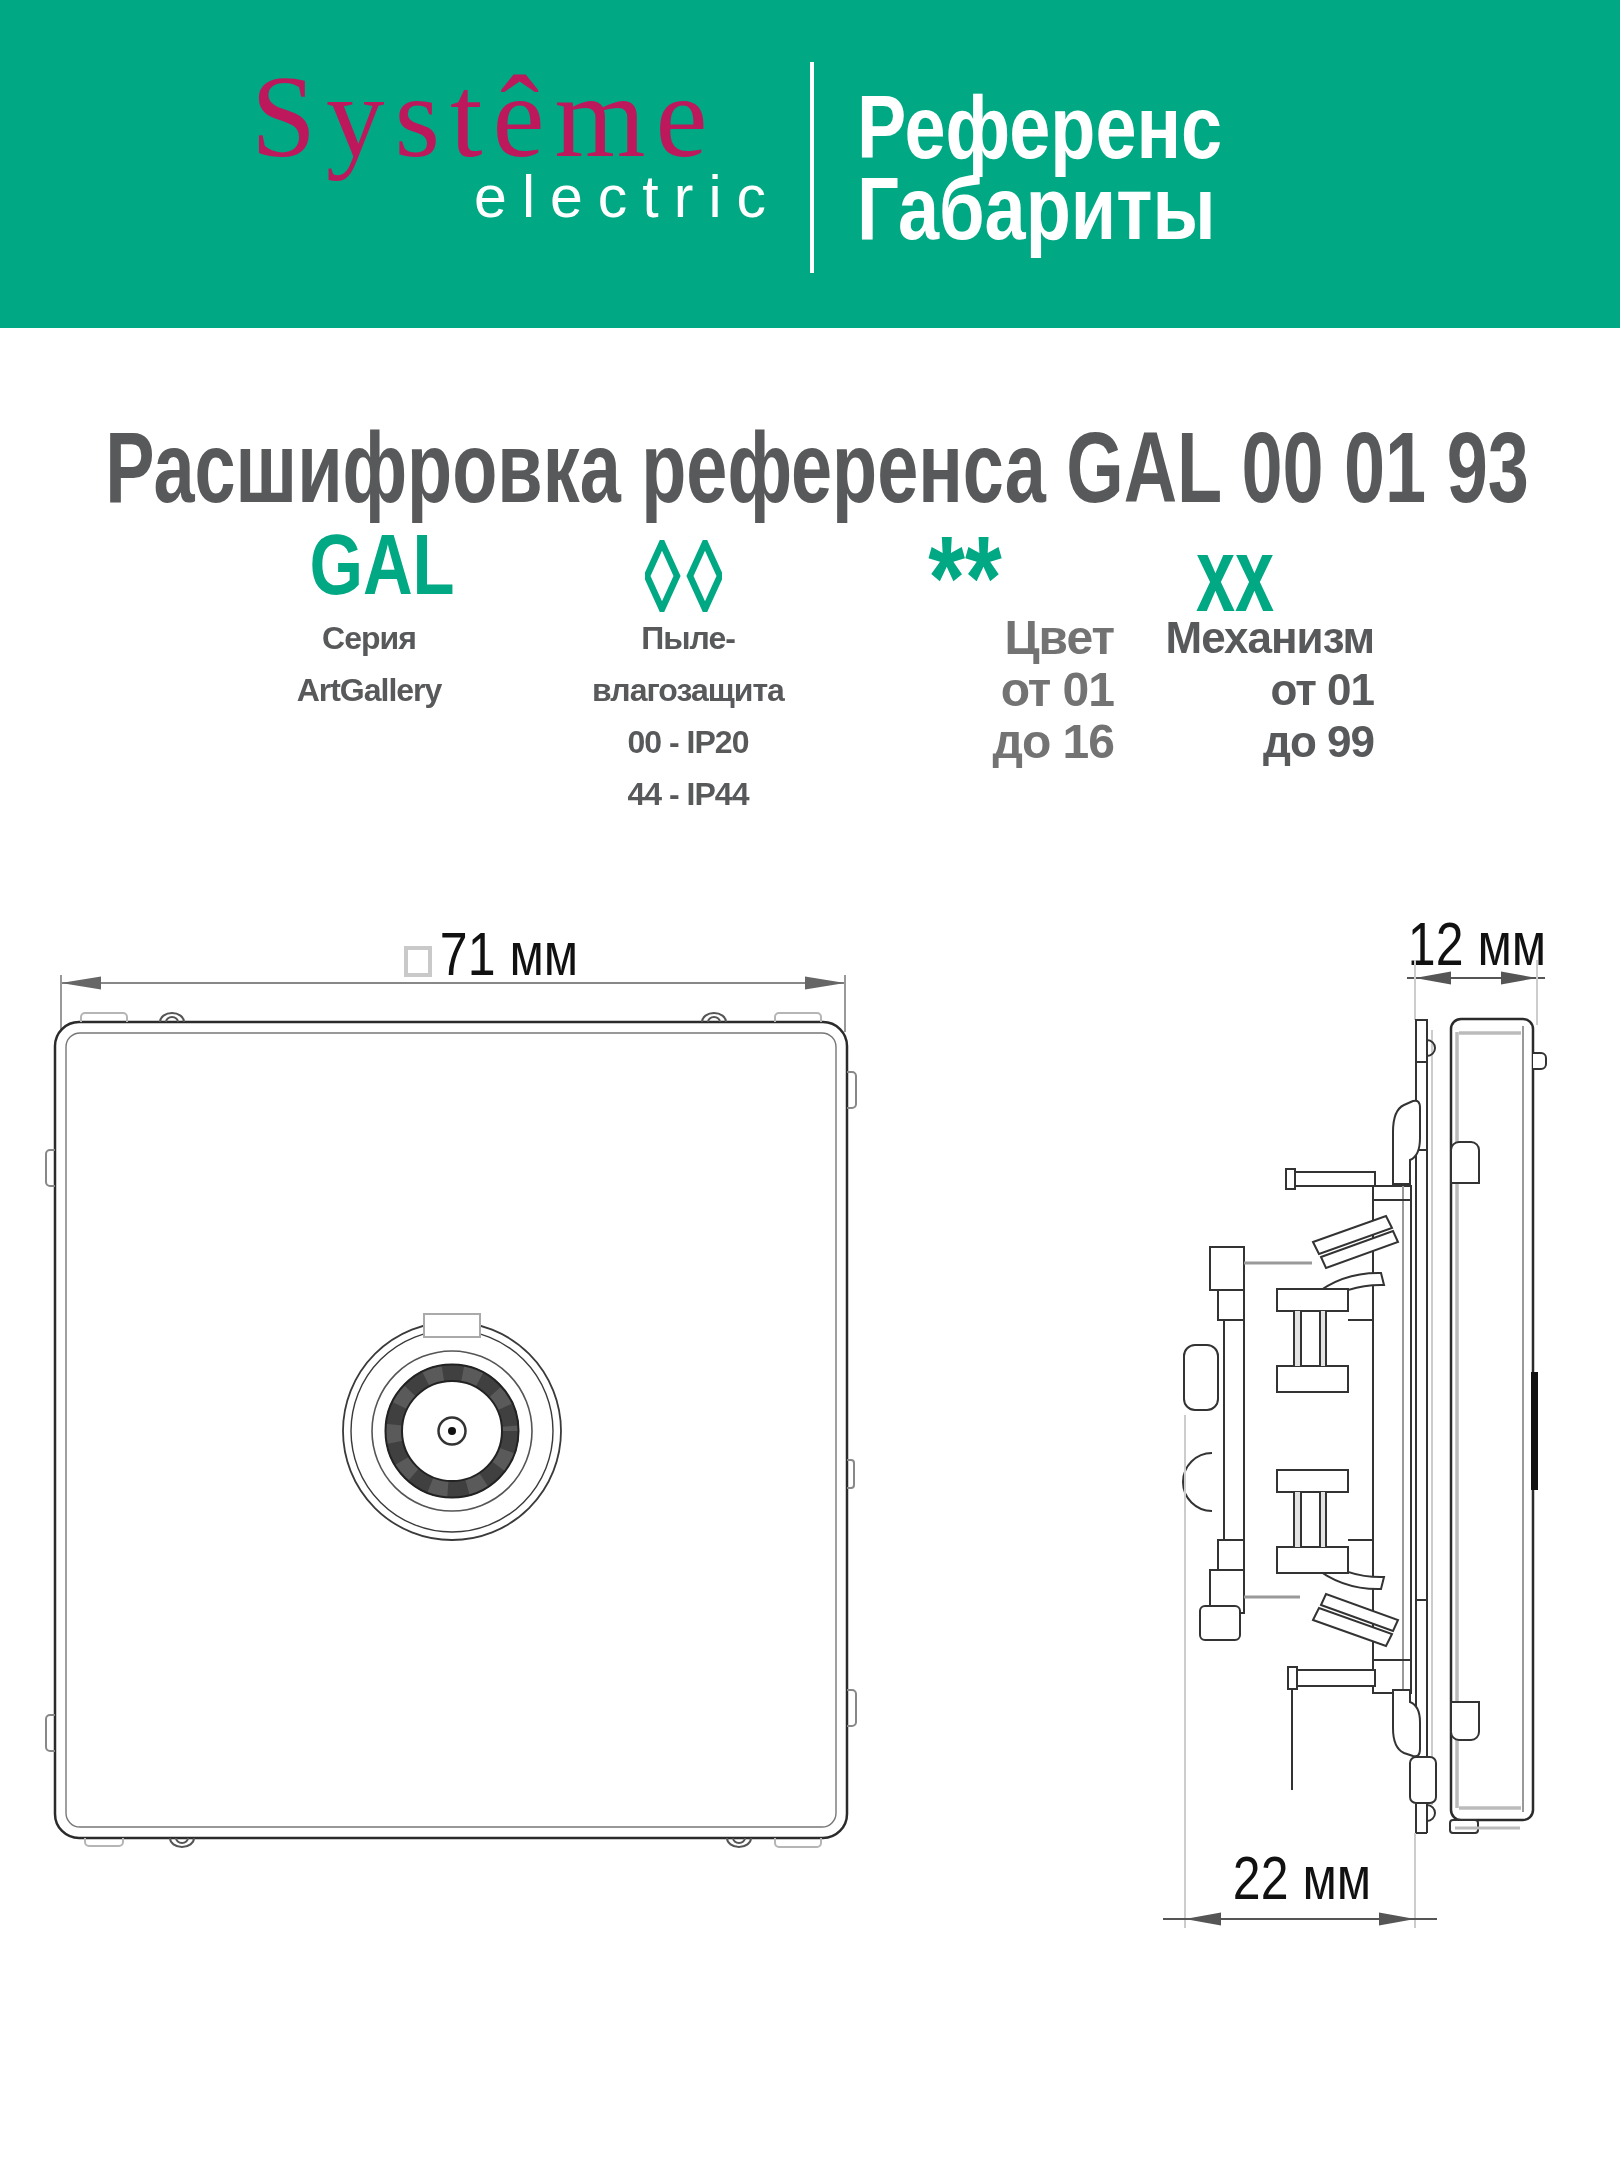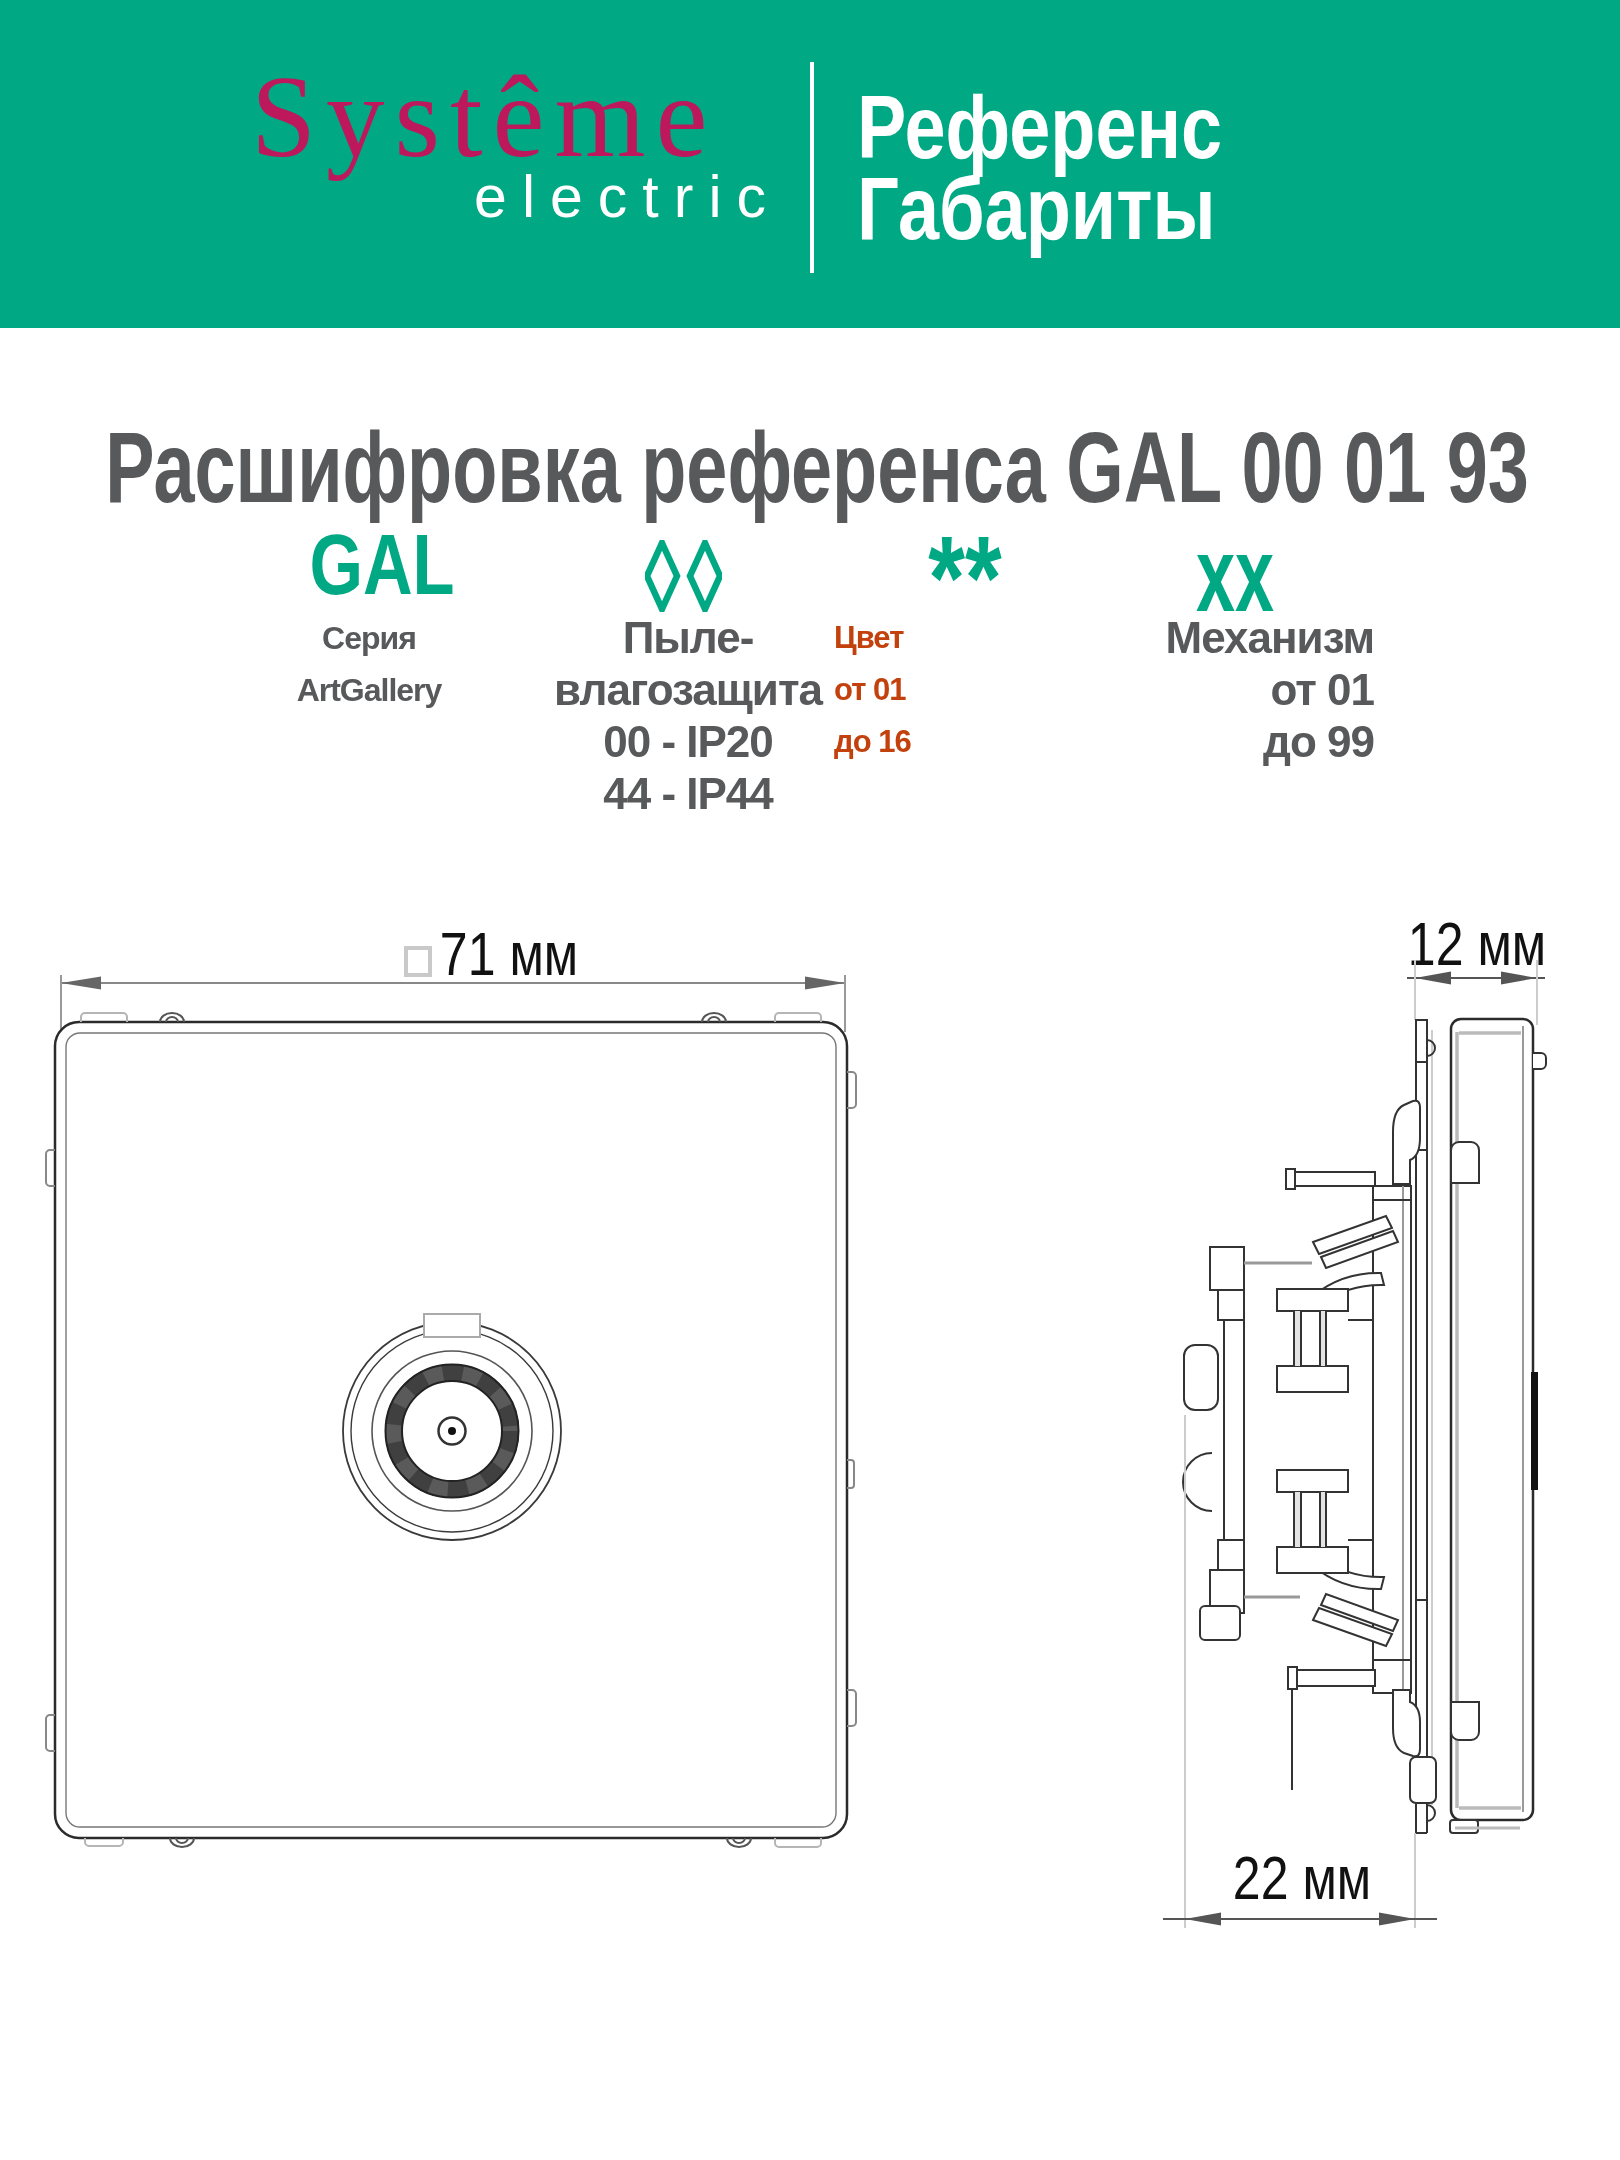--- a/index.html
+++ b/index.html
@@ -28,23 +28,23 @@
   <path d="M17 3 L32 36 L17 69 L2 36 Z" stroke="#00A884" stroke-width="6.5"></path>
   <path d="M60 3 L75 36 L60 69 L45 36 Z" stroke="#00A884" stroke-width="6.5"></path>
 </svg>
 
 <div class="abs" style="left:825px;top:519px;width:280px;text-align:center;color:#00A884;font-weight:bold;font-size:118px;line-height:118px;transform:scaleX(0.80);transform-origin:140px 0;">**</div>
 
 <div class="abs" style="left:1095px;top:537px;width:280px;text-align:center;color:#00A884;font-weight:bold;font-size:90px;line-height:90px;transform:scale(0.78,1.17);transform-origin:140px 100%;">xx</div>
 
 <div class="abs" style="left:229px;top:612px;width:280px;text-align:center;color:#58595B;font-weight:bold;font-size:32px;line-height:52px;letter-spacing:-1px;">Серия<br>ArtGallery</div>
 
-<div class="abs" style="left:548px;top:612px;width:280px;text-align:center;color:#58595B;font-weight:bold;font-size:44px;line-height:52px;letter-spacing:-1px;">Пыле-<br>влагозащита<br>00 - IP20<br>44 - IP44</div>
-
-<div class="abs" style="left:834px;top:612px;width:280px;text-align:left;color:#c2410c;font-weight:bold;font-size:31px;line-height:52px;letter-spacing:-1px;">Цвет<br>от 01<br>до 16</div>
+<div class="abs" style="left:548px;top:612px;width:280px;text-align:center;color:#58595B;font-weight:bold;font-size:32px;line-height:52px;letter-spacing:-1px;">Пыле-<br>влагозащита<br>00 - IP20<br>44 - IP44</div>
+
+<div class="abs" style="left:834px;top:612px;width:280px;text-align:right;color:#737373;font-weight:bold;font-size:48px;line-height:52px;letter-spacing:-1px;">Цвет<br>от 01<br>до 16</div>
 
 <div class="abs" style="left:1094px;top:612px;width:280px;text-align:right;color:#58595B;font-weight:bold;font-size:44px;line-height:52px;letter-spacing:-1px;">Механизм<br>от 01<br>до 99</div>
 
 <svg class="abs" style="left:0;top:900px;" width="1620" height="1260" viewBox="0 0 1620 1260" fill="none">
 
   <g id="dim71">
 
     <rect x="406" y="48" width="24" height="27" fill="#fff" stroke="#c9c9c9" stroke-width="4"></rect>
 
     <g transform="translate(509,75) scale(0.82,1)">

